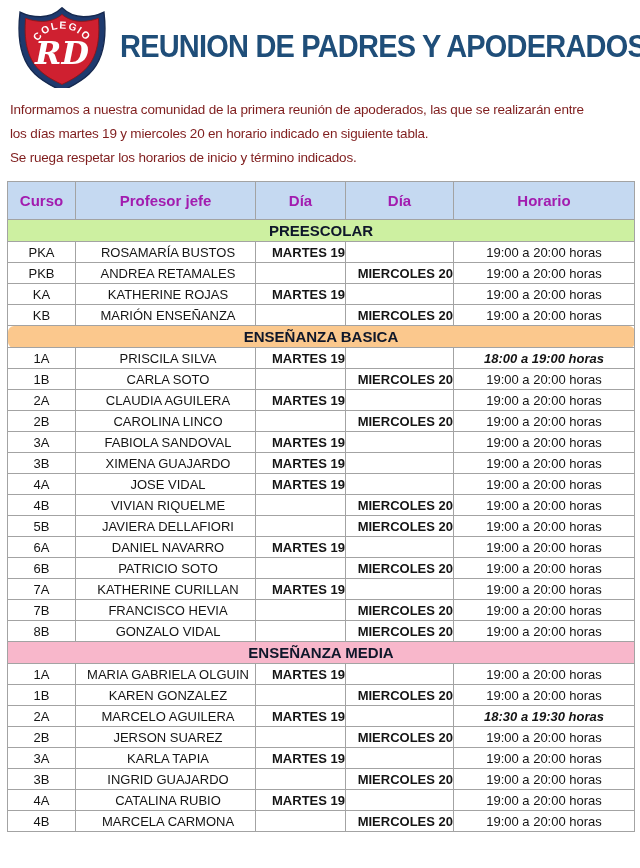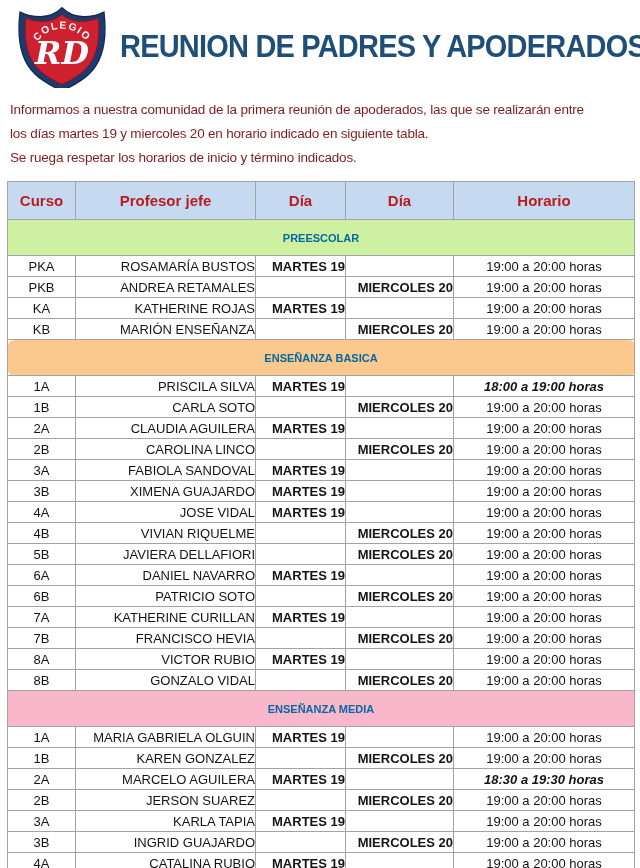--- a/index.html
+++ b/index.html
@@ -41,33 +41,33 @@
   table.schedule col.c-dia2     { width: 108px; }
   table.schedule col.c-horario  { width: 181px; }
 
   table.schedule th, table.schedule td {
     border: 1px solid #a3a3a3;
     overflow: hidden; white-space: nowrap;
   }
   table.schedule { border: 1px solid #8c8c8c; }
 
   thead th {
-    height: 38px; background: #c5d9f1; color: #b91c1c;
+    height: 38px; background: #c5d9f1; color: #a21caf;
     font-size: 15px; font-weight: bold; text-align: center;
     border-bottom: 1px solid #8c8c8c;
   }
 
   tr.section-band td {
-    height: 36px; text-align: center; font-weight: bold;
-    color: #0369a1; font-size: 11px;
+    height: 22px; text-align: center; font-weight: bold;
+    color: #0f172a; font-size: 15px;
   }
 
   tr.data-row td { height: 21px; background: #ffffff; color: #141414; }
   td.cell-curso    { text-align: center; }
-  td.cell-profesor { text-align: right; padding-left: 5px; }
+  td.cell-profesor { text-align: center; padding-left: 5px; }
   td.cell-dia      { text-align: right; font-weight: bold; }
   td.cell-horario  { text-align: center; }
   td.cell-horario.special { font-weight: bold; font-style: italic; }
 
   
   .logo-colegio { font-family: "Liberation Sans", sans-serif; font-weight: bold; }
   .logo-rd { font-family: "DejaVu Serif", serif; font-style: italic; font-weight: bold; }
 </style>
 </head>
 <body>
@@ -243,27 +243,20 @@
           <td class="cell-horario">19:00 a 20:00 horas</td>
         </tr>
         <tr class="data-row">
           <td class="cell-curso">7B</td>
           <td class="cell-profesor">FRANCISCO HEVIA</td>
           <td class="cell-dia"></td>
           <td class="cell-dia">MIERCOLES 20</td>
           <td class="cell-horario">19:00 a 20:00 horas</td>
         </tr>
         <tr class="data-row">
-          <td class="cell-curso">8A</td>
-          <td class="cell-profesor">VICTOR RUBIO</td>
-          <td class="cell-dia">MARTES 19</td>
-          <td class="cell-dia"></td>
-          <td class="cell-horario">19:00 a 20:00 horas</td>
-        </tr>
-        <tr class="data-row">
           <td class="cell-curso">8B</td>
           <td class="cell-profesor">GONZALO VIDAL</td>
           <td class="cell-dia"></td>
           <td class="cell-dia">MIERCOLES 20</td>
           <td class="cell-horario">19:00 a 20:00 horas</td>
         </tr>
         <tr class="section-band">
           <td colspan="5" style="background: rgb(248, 183, 203);">ENSEÑANZA MEDIA</td>
         </tr>
         <tr class="data-row">

